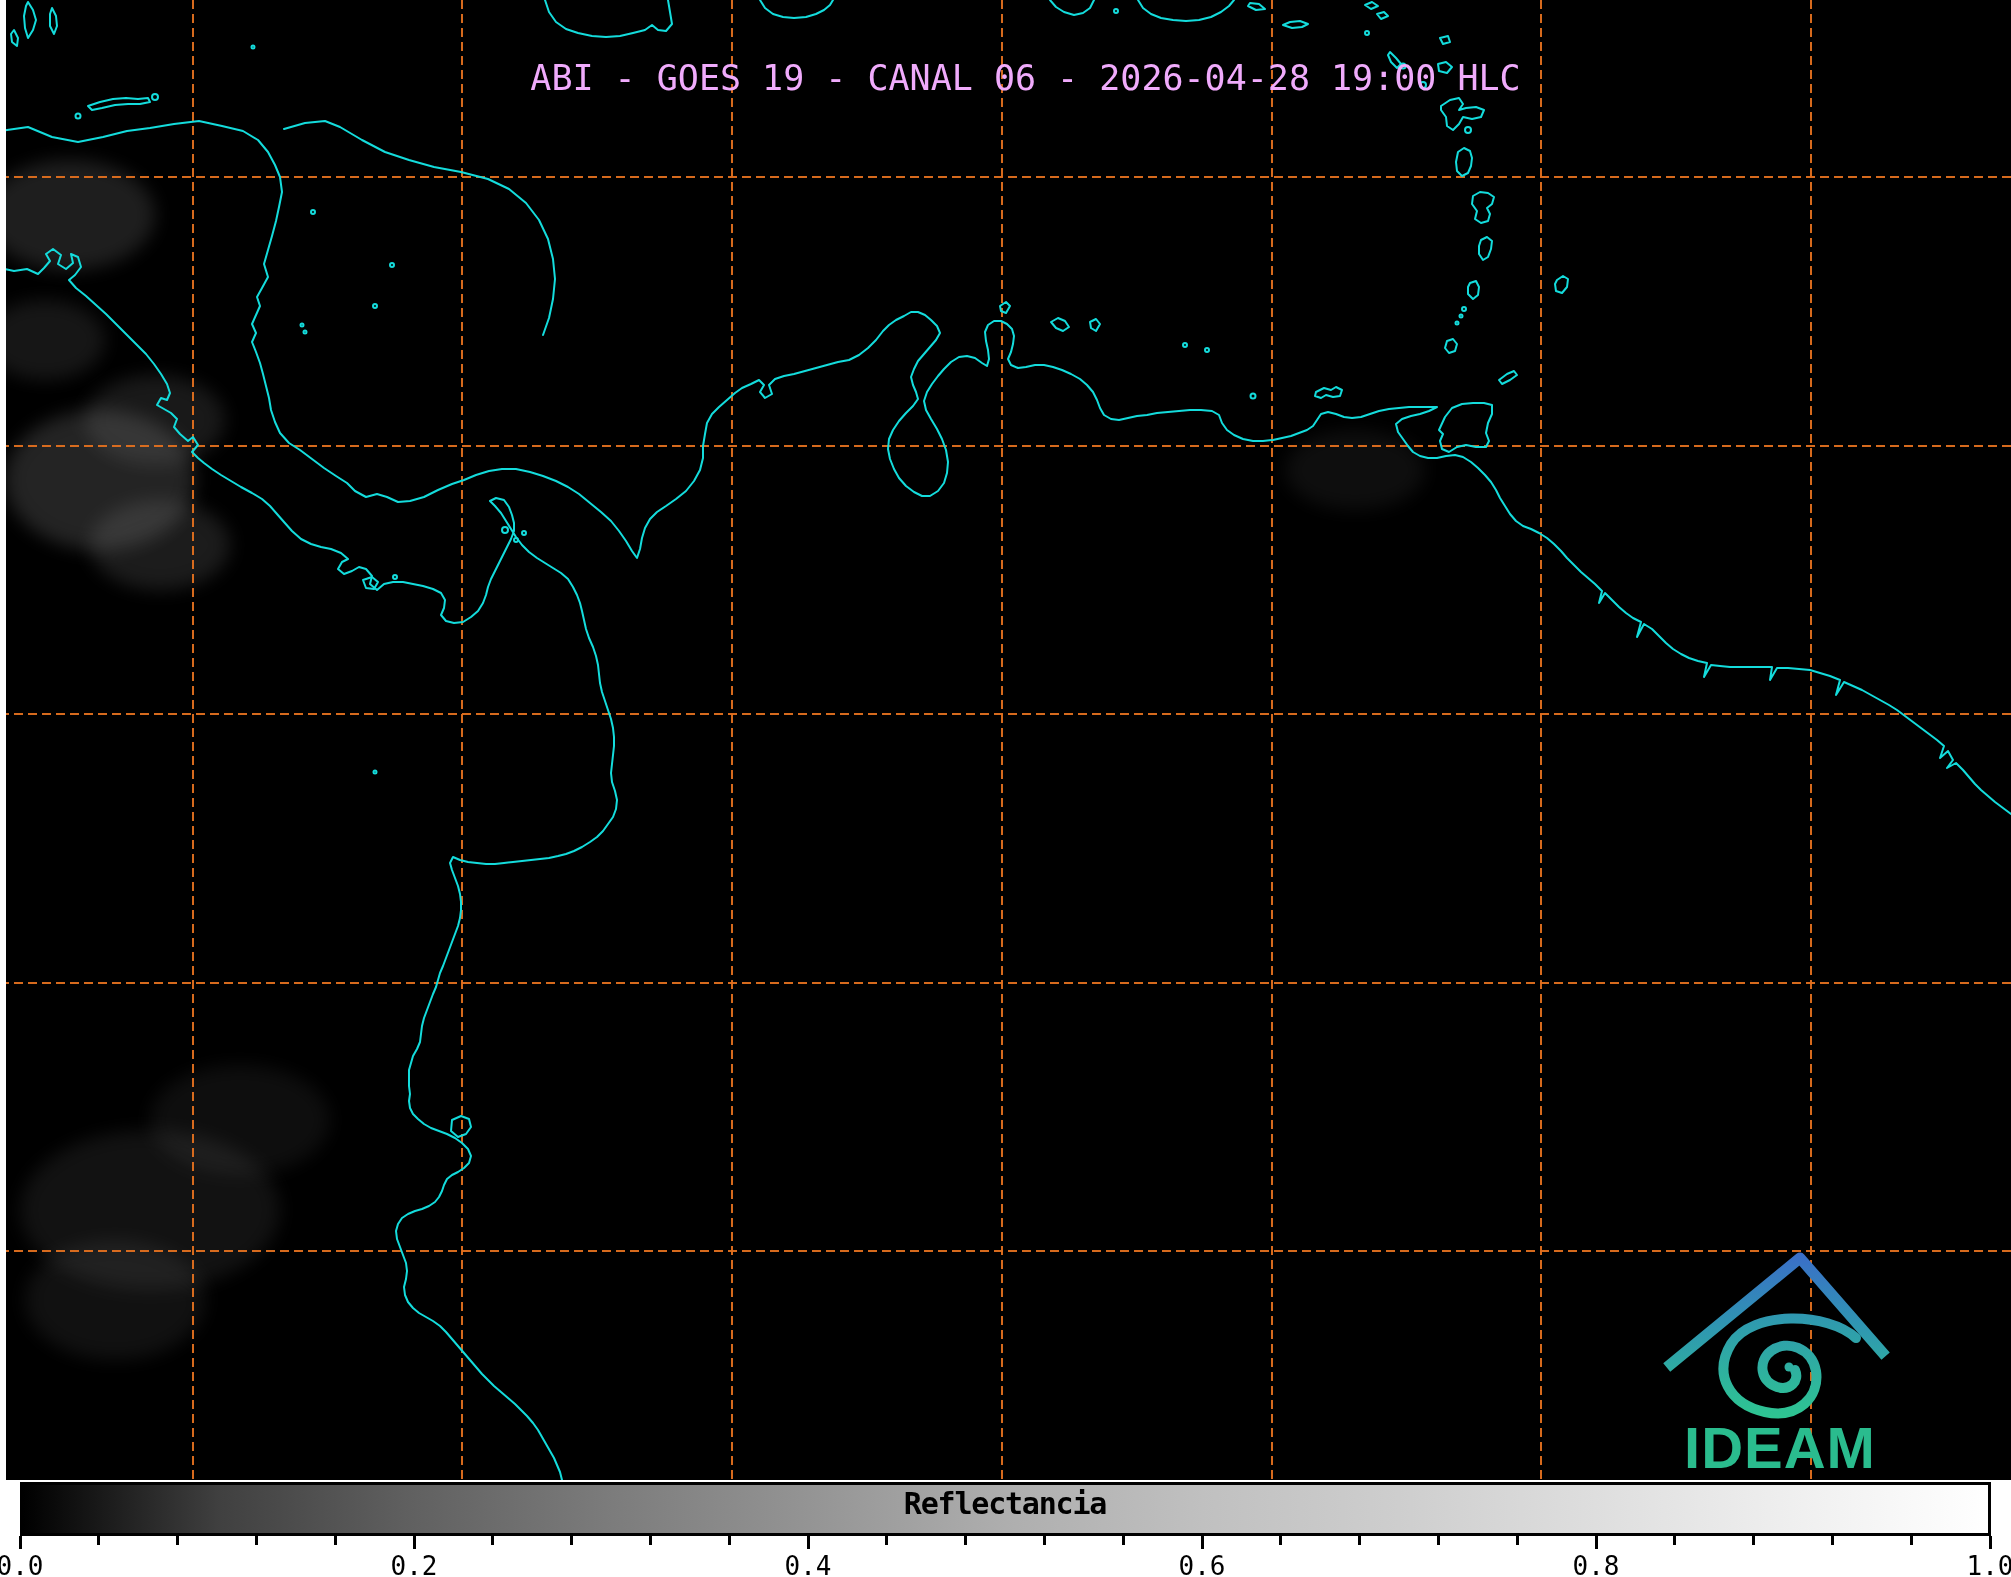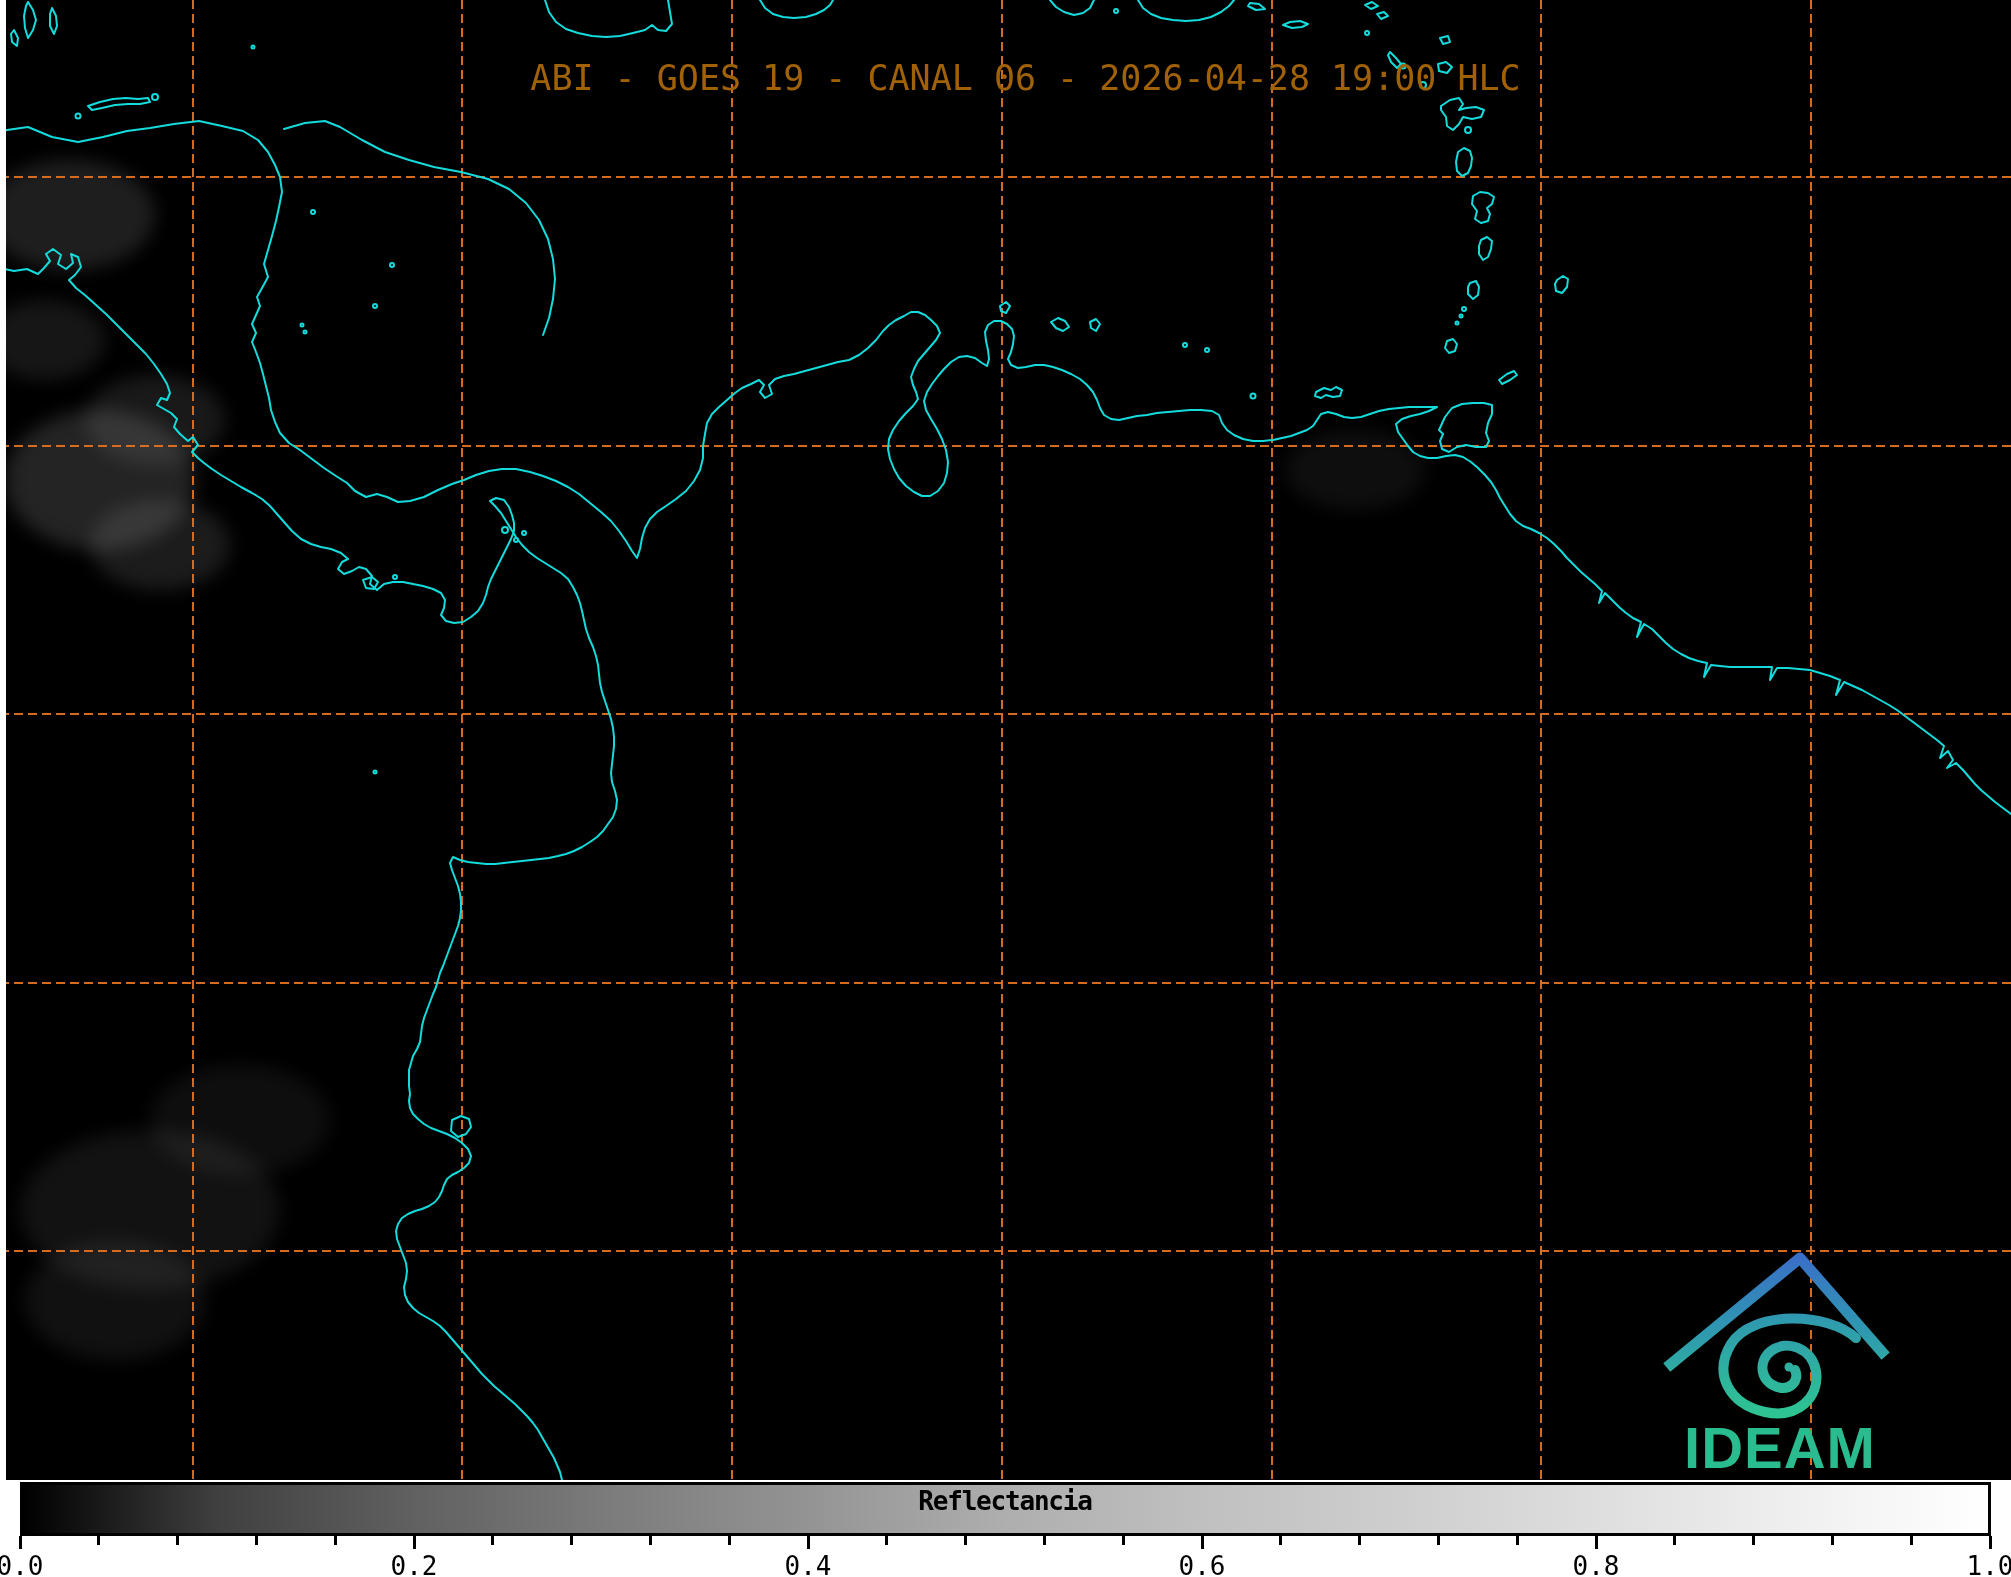--- a/index.html
+++ b/index.html
@@ -1,24 +1,24 @@
 <!DOCTYPE html>
 <html><head>
 <meta charset="utf-8">
 <style>
   html,body{margin:0;padding:0;width:2011px;height:1577px;background:#ffffff;overflow:hidden;}
   #stage{position:relative;width:2011px;height:1577px;font-family:"DejaVu Sans Mono",monospace;}
   #map{position:absolute;left:0;top:0;width:2011px;height:1480px;background:#000;}
   #map-svg{position:absolute;left:0;top:0;}
   #title{position:absolute;left:0;top:58px;width:2011px;text-align:center;text-indent:40px;
-         color:#a16207;font-size:35px;letter-spacing:0px;white-space:pre;}
+         color:#f0abfc;font-size:35px;letter-spacing:0px;white-space:pre;}
   #bottom-strip{position:absolute;left:0;top:1480px;width:2011px;height:97px;background:#ffffff;}
   #cbar{position:absolute;left:20px;top:2px;width:1965px;height:48px;border:3px solid #000;}
   #cbar-label{position:absolute;left:1005px;top:6px;transform:translateX(-50%);
-              color:#000;font-weight:bold;font-size:26px;letter-spacing:-1.2px;}
+              color:#000;font-weight:bold;font-size:30px;letter-spacing:-1.2px;}
   .tick{position:absolute;width:3px;background:#000;top:56px;}
   .tick.major{height:13px;}
   .tick.minor{height:9px;}
   .tick-label{position:absolute;top:71px;transform:translateX(-50%);font-size:26px;color:#000;}
 </style>
 </head>
 <body>
 
 <div id="stage">
 

